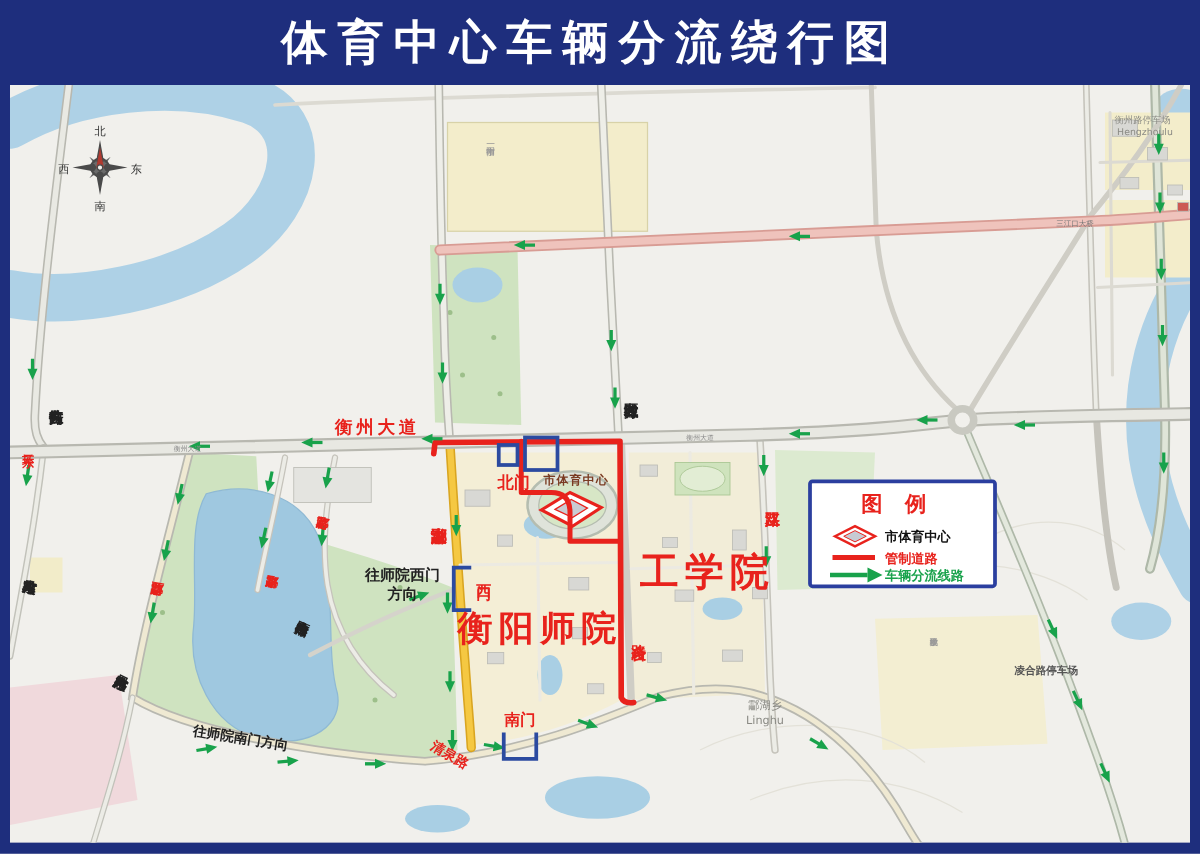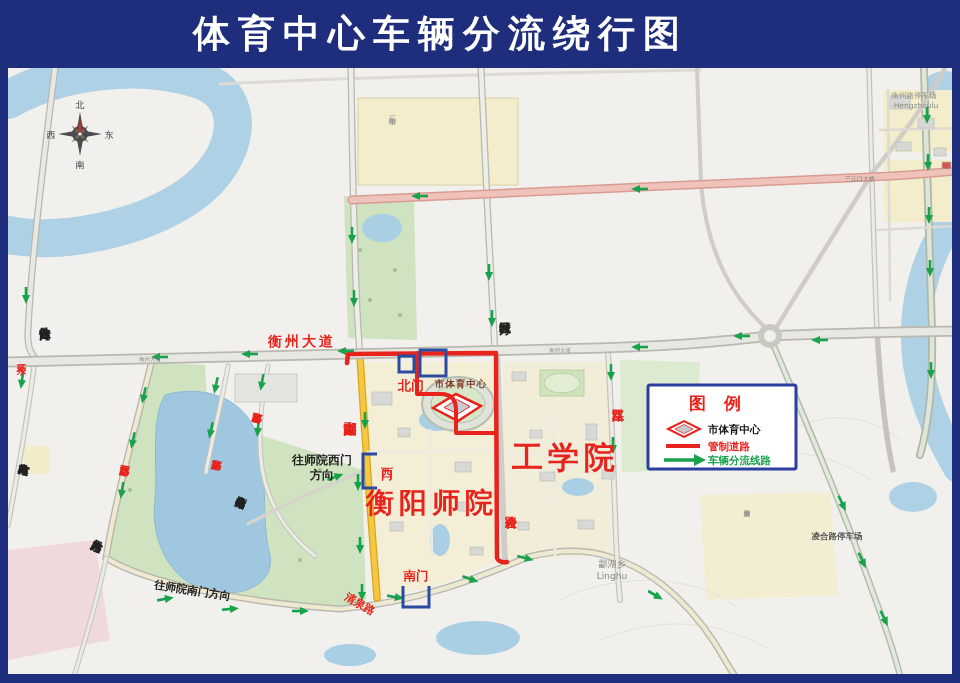--- a/index.html
+++ b/index.html
@@ -1,20 +1,20 @@
 <!DOCTYPE html>
 <html><head>
 <meta charset="utf-8">
 <style>
   html,body{margin:0;padding:0;}
   body{width:960px;height:683px;background:#1e2e7d;position:relative;overflow:hidden;
        font-family:"DejaVu Sans","Liberation Sans",sans-serif;}
   #title-bar{position:absolute;top:0;left:0;width:881px;height:68px;display:flex;
        align-items:center;justify-content:center;color:#ffffff;font-size:37px;
-       font-weight:bold;letter-spacing:8px;}
+       font-weight:bold;letter-spacing:8px;padding-left:32px;}
   #map-wrap{position:absolute;top:68px;left:8px;width:944px;height:606px;background:#f1f0ec;}
   svg text{font-family:"DejaVu Sans","Liberation Sans",sans-serif;}
   .vtext{writing-mode:vertical-rl;text-orientation:upright;}
   .rd{fill:#e8221c;font-weight:bold;}
   .blk{fill:#222222;font-weight:bold;}
   .gry{fill:#8a8a84;}
   .bigred{fill:#e8221c;font-weight:bold;}
 </style>
 </head>
 <body>

